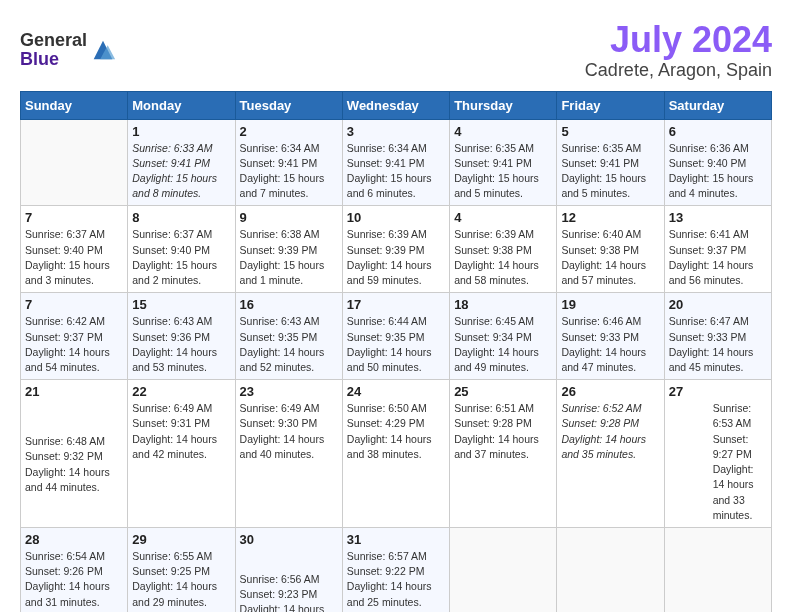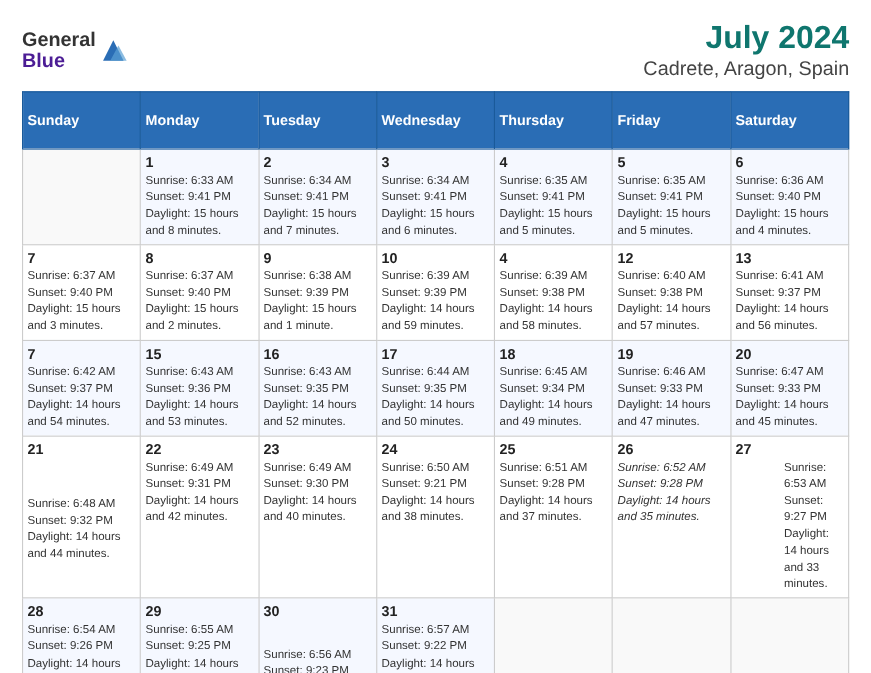--- a/index.html
+++ b/index.html
@@ -37,38 +37,38 @@
     }
     .logo-icon {
       width: 28px;
       height: 28px;
       margin-left: 2px;
     }
     .title-block {
       text-align: right;
     }
     .month-title {
-      font-size: 29px;
-      font-weight: bold;
-      color: #0f766e;
+      font-size: 36px;
+      font-weight: bold;
+      color: #8b5cf6;
       line-height: 1.1;
     }
     .location {
       font-size: 18px;
       color: #444;
     }
     table {
       width: 100%;
       border-collapse: collapse;
       font-size: 11px;
     }
     thead th {
       background-color: #2a6db5;
       color: #fff;
-      padding: 18px 4px;
+      padding: 6px 4px;
       text-align: left;
       font-size: 13px;
       font-weight: bold;
       border: 1px solid #1a5a9a;
     }
     td {
       border: 1px solid #ccc;
       vertical-align: top;
       padding: 4px 4px;
       min-height: 80px;
@@ -130,21 +130,21 @@
         <th>Thursday</th>
         <th>Friday</th>
         <th>Saturday</th>
       </tr>
   </thead>
   <tbody id="calendar-body">
   <tr>
         <td class="empty"></td>
         <td>
           <span class="day-number">1</span>
-          <div class="cell-text" style="white-space: pre-line;">Sunrise: 6:33 AM
+          <div class="cell-text" style="white-space: pre-line; font-style: italic;">Sunrise: 6:33 AM
 Sunset: 9:41 PM
 Daylight: 15 hours
 and 8 minutes.</div>
         </td>
         <td>
           <span class="day-number">2</span>
           <div class="cell-text" style="white-space: pre-line;">Sunrise: 6:34 AM
 Sunset: 9:41 PM
 Daylight: 15 hours
 and 7 minutes.</div>
@@ -298,21 +298,21 @@
         <td>
           <span class="day-number">23</span>
           <div class="cell-text" style="white-space: pre-line;">Sunrise: 6:49 AM
 Sunset: 9:30 PM
 Daylight: 14 hours
 and 40 minutes.</div>
         </td>
         <td>
           <span class="day-number">24</span>
           <div class="cell-text" style="white-space: pre-line;">Sunrise: 6:50 AM
-Sunset: 9:21 PM
+Sunset: 4:29 PM
 Daylight: 14 hours
 and 38 minutes.</div>
         </td>
         <td>
           <span class="day-number">25</span>
           <div class="cell-text" style="white-space: pre-line;">Sunrise: 6:51 AM
 Sunset: 9:28 PM
 Daylight: 14 hours
 and 37 minutes.</div>
         </td>

